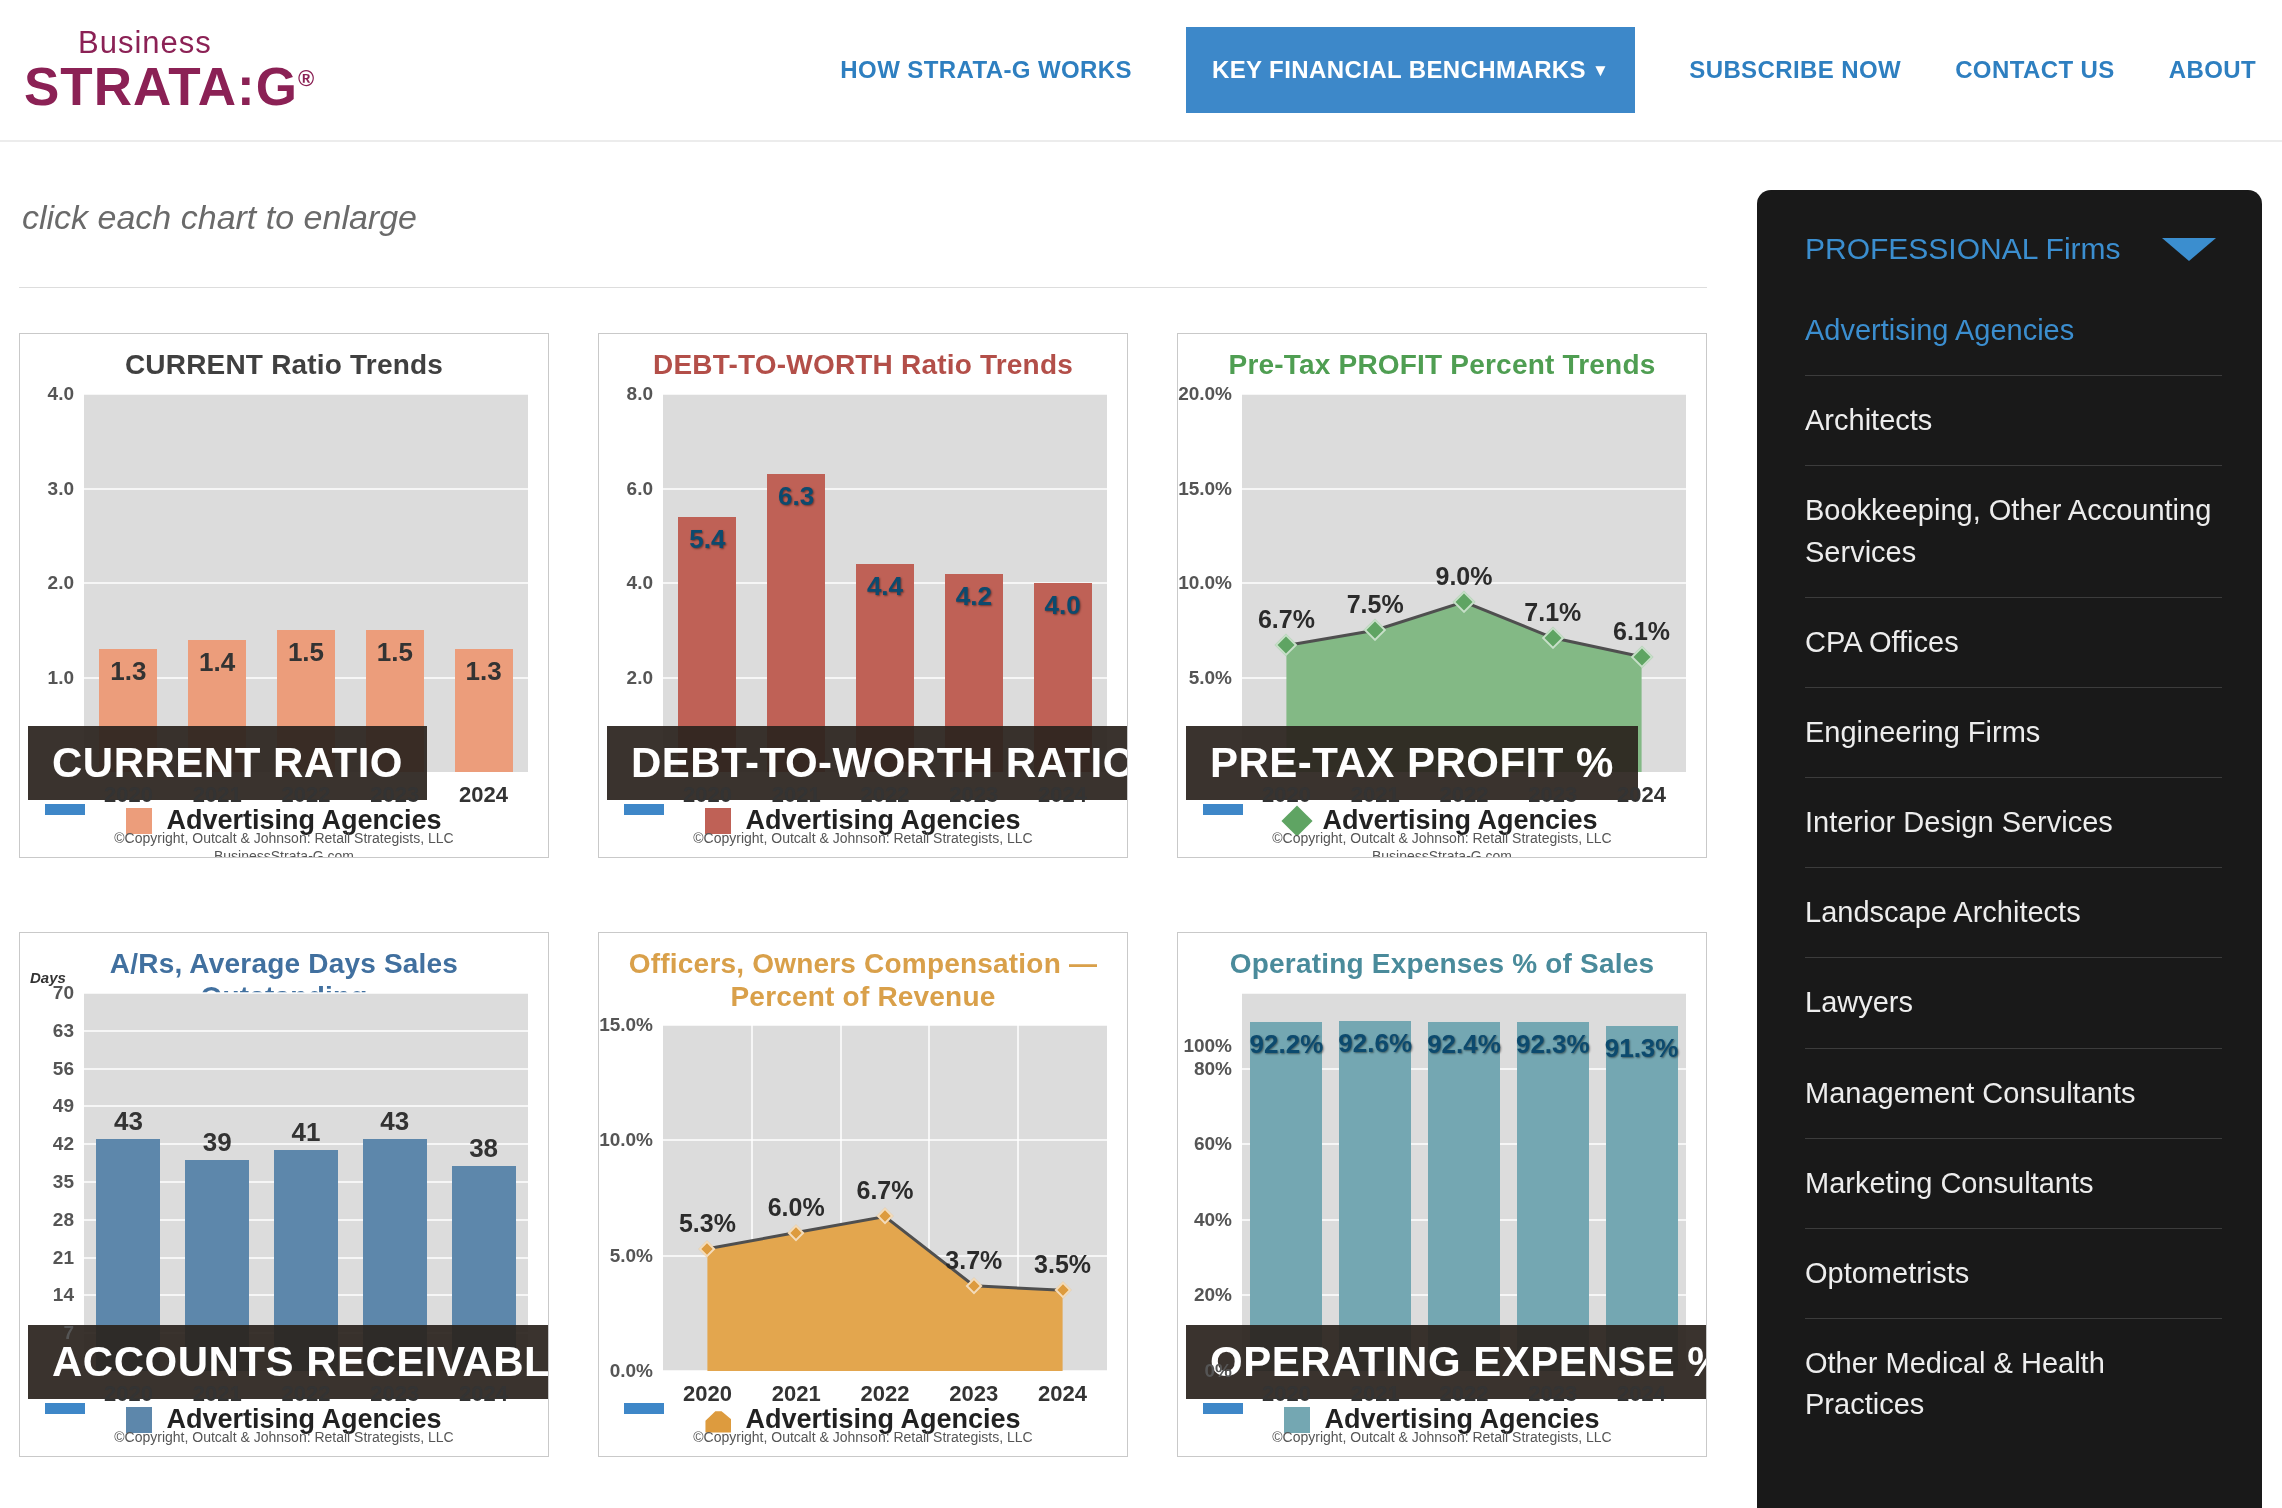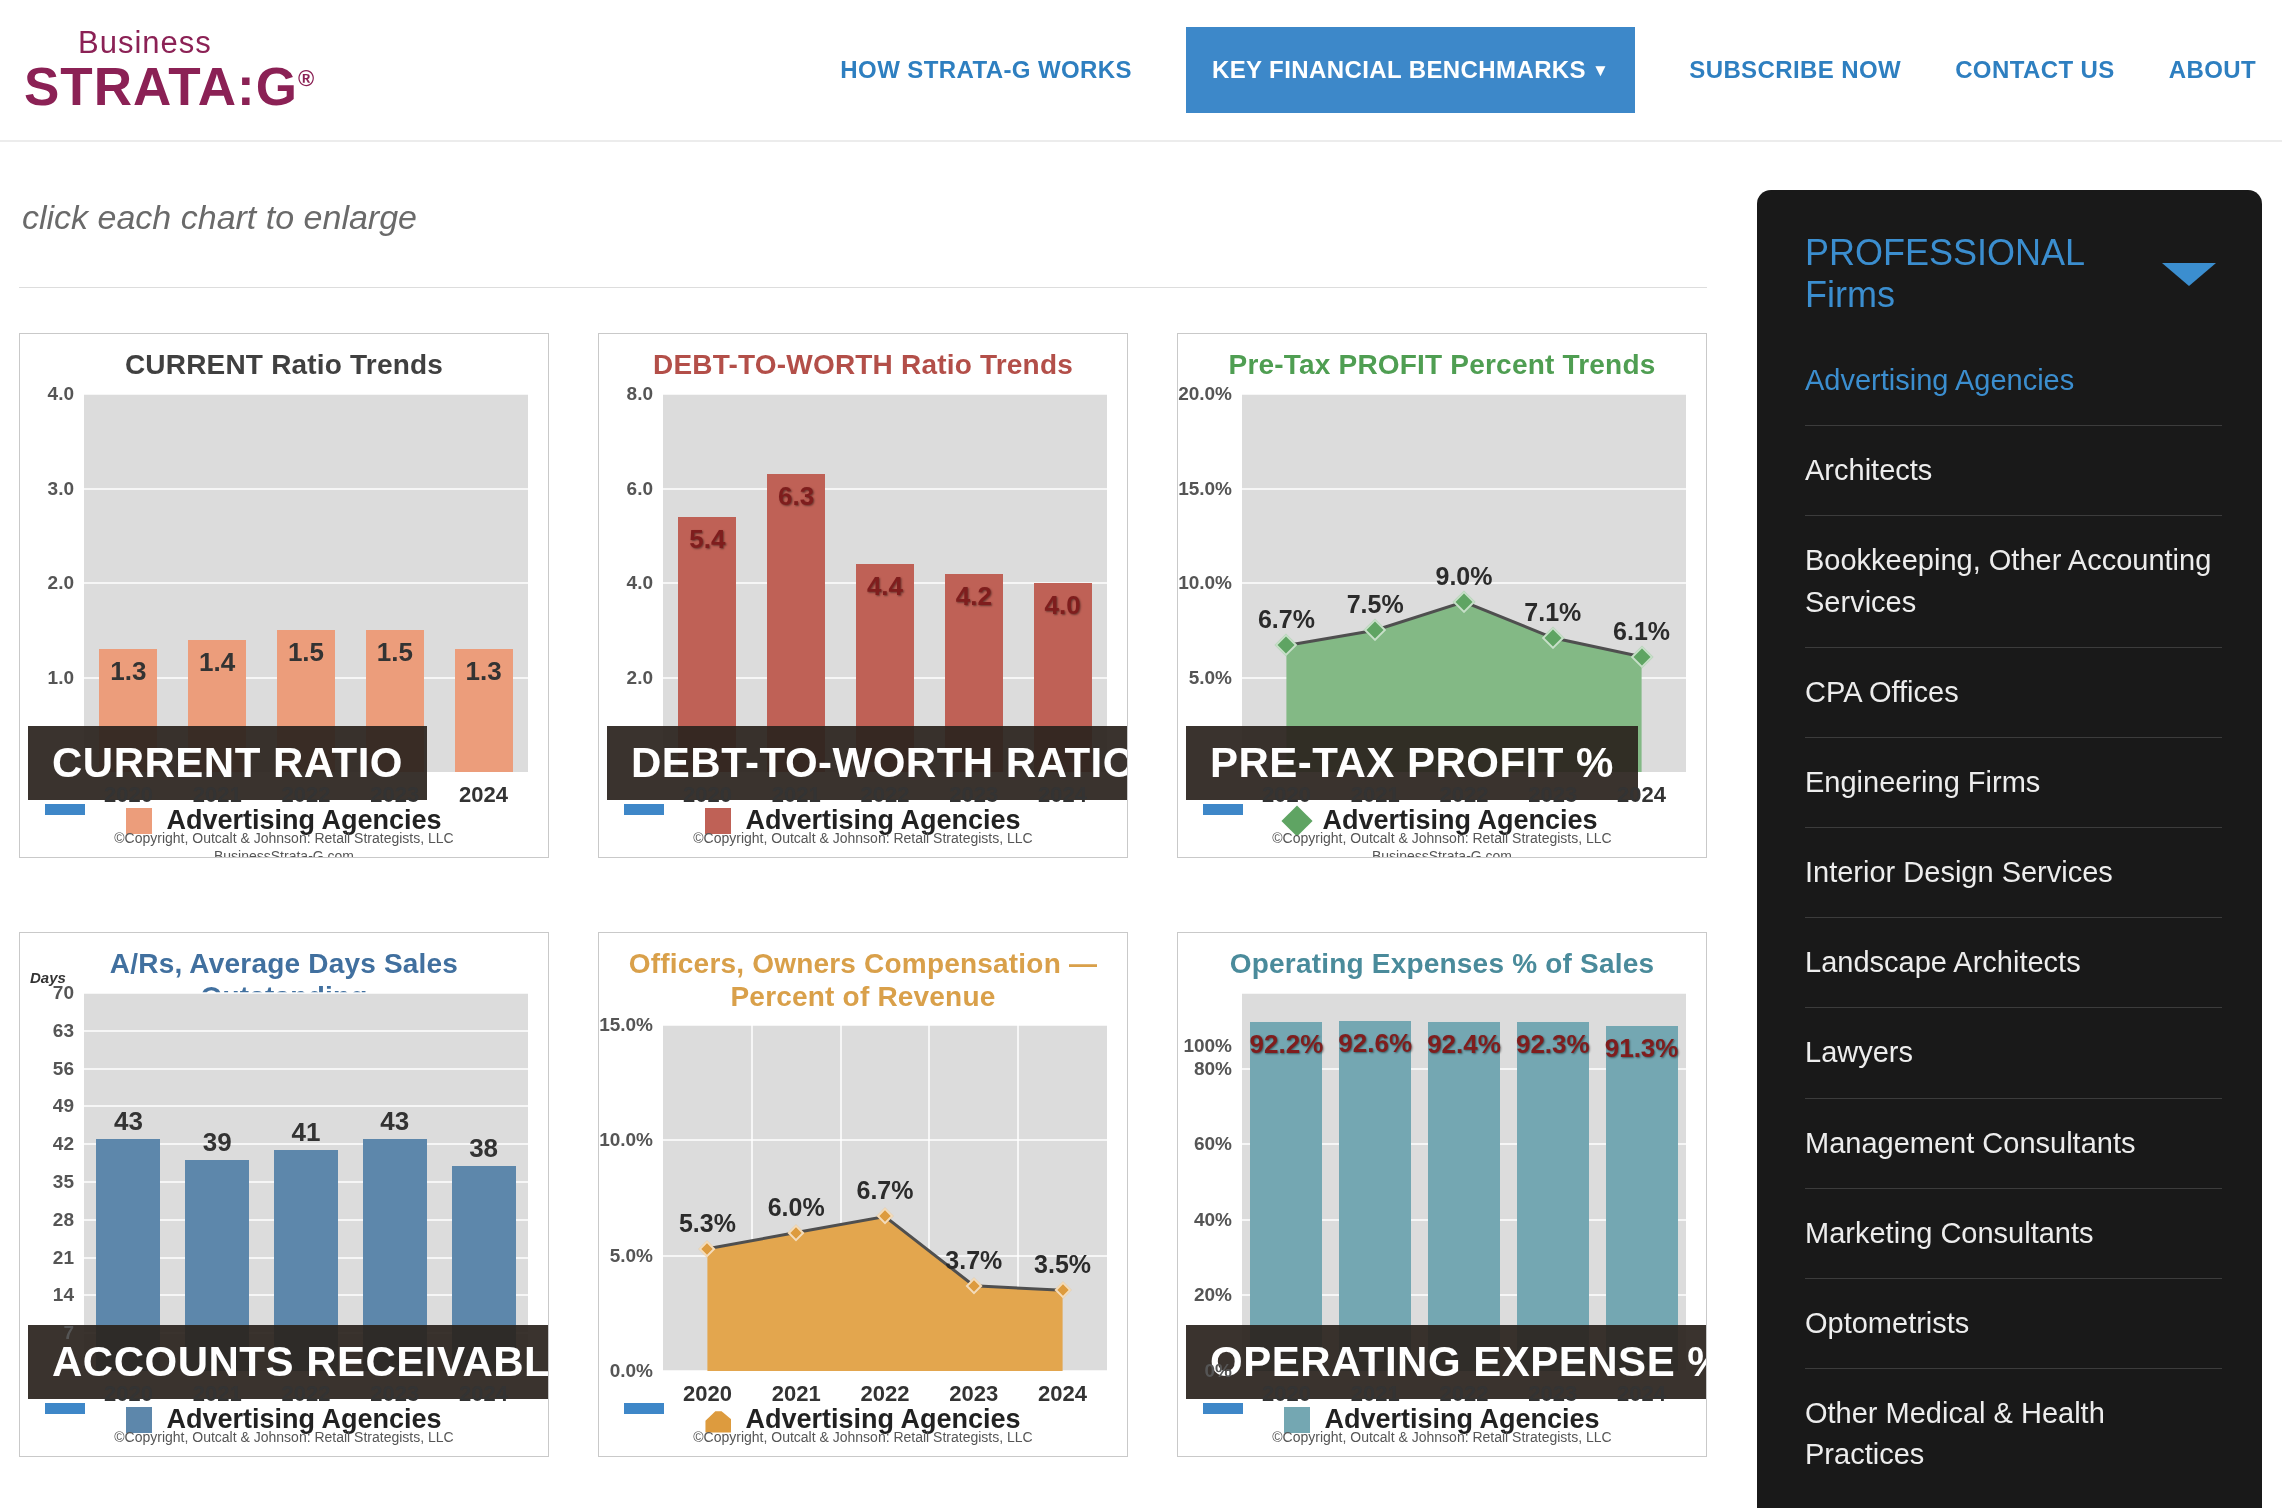--- a/index.html
+++ b/index.html
@@ -34,21 +34,21 @@
                font-weight:bold;font-size:28px;line-height:1.18;letter-spacing:.2px}
   .card .title span{display:block}
   .card .title span:empty{display:none}
   .plot{position:absolute;left:64px;width:444px;background:#dcdcdc}
   .hgrid{position:absolute;left:0;right:0;height:2px;background:rgba(255,255,255,.75)}
   .vgrid{position:absolute;top:0;bottom:0;width:2px;background:rgba(255,255,255,.75)}
   .tick{position:absolute;left:0;width:54px;text-align:right;font-size:19px;font-weight:bold;color:#555}
   .ylab{position:absolute;left:10px;font-size:15px;font-style:italic;font-weight:bold;color:#333}
   .bar{position:absolute;bottom:0}
   .blab{position:absolute;text-align:center;font-weight:bold;font-size:26px}
-  .blab.white{color:#7f1d1d;text-shadow:1px 1px 2px rgba(0,0,0,.45)}
+  .blab.white{color:#0c4a6e;text-shadow:1px 1px 2px rgba(0,0,0,.45)}
   .blab.dark{color:#333}
   .year{position:absolute;font-size:22px;font-weight:bold;color:#333;text-align:center}
   .marker{position:absolute;transform:rotate(45deg);box-sizing:border-box}
   .alab{position:absolute;width:110px;text-align:center;font-weight:bold;font-size:25px;color:#2b2b2b}
   .legend{position:absolute;left:0;right:0;top:471px;display:flex;justify-content:center;align-items:center;gap:14px}
   .legend .mark{width:26px;height:26px;display:inline-block}
   .legend .mark.diamond{transform:rotate(45deg);width:22px;height:22px}
   .legend .mark.area{clip-path:polygon(0 100%,0 55%,38% 18%,62% 18%,100% 50%,100% 100%)}
   .legend .lab{font-size:27px;font-weight:bold;color:#222}
   .copy{position:absolute;left:0;right:0;top:496px;text-align:center;font-size:14px;color:#555;line-height:1.25}
@@ -56,21 +56,21 @@
   .copy span:empty{display:none}
   .overlay{position:absolute;left:8px;background:rgba(43,35,30,.93);color:#fff;font-weight:800;
            font-size:42px;line-height:1.18;padding:12px 24px;letter-spacing:.5px;white-space:nowrap}
   .overlay span{display:block}
   .overlay span:empty{display:none}
   .accent{position:absolute;left:25px;top:470px;width:40px;height:11px;background:#3e87c8}
   
   .sidebar{position:absolute;top:190px;right:20px;width:505px;height:1318px;background:#191919;
            border-radius:14px 14px 0 0;box-sizing:border-box;padding:42px 40px 0 48px;color:#ededed}
   .sb-header{display:flex;justify-content:space-between;align-items:center;padding-bottom:20px;cursor:pointer}
-  .sb-header .txt{font-size:36px;color:#3b8ecf}
+  .sb-header .txt{font-size:30px;color:#3b8ecf}
   .sb-tri{width:0;height:0;border-left:27px solid transparent;border-right:27px solid transparent;
           border-top:23px solid #3b8ecf;margin-right:6px}
   .sb-item{padding:24px 0;font-size:29px;line-height:1.42;cursor:pointer;color:#ededed}
   .sb-item + .sb-item{border-top:1px solid #3c3c3c}
   .sb-item.active{color:#3b8ecf}
 </style>
 </head>
 <body>
 
 <div class="header">

